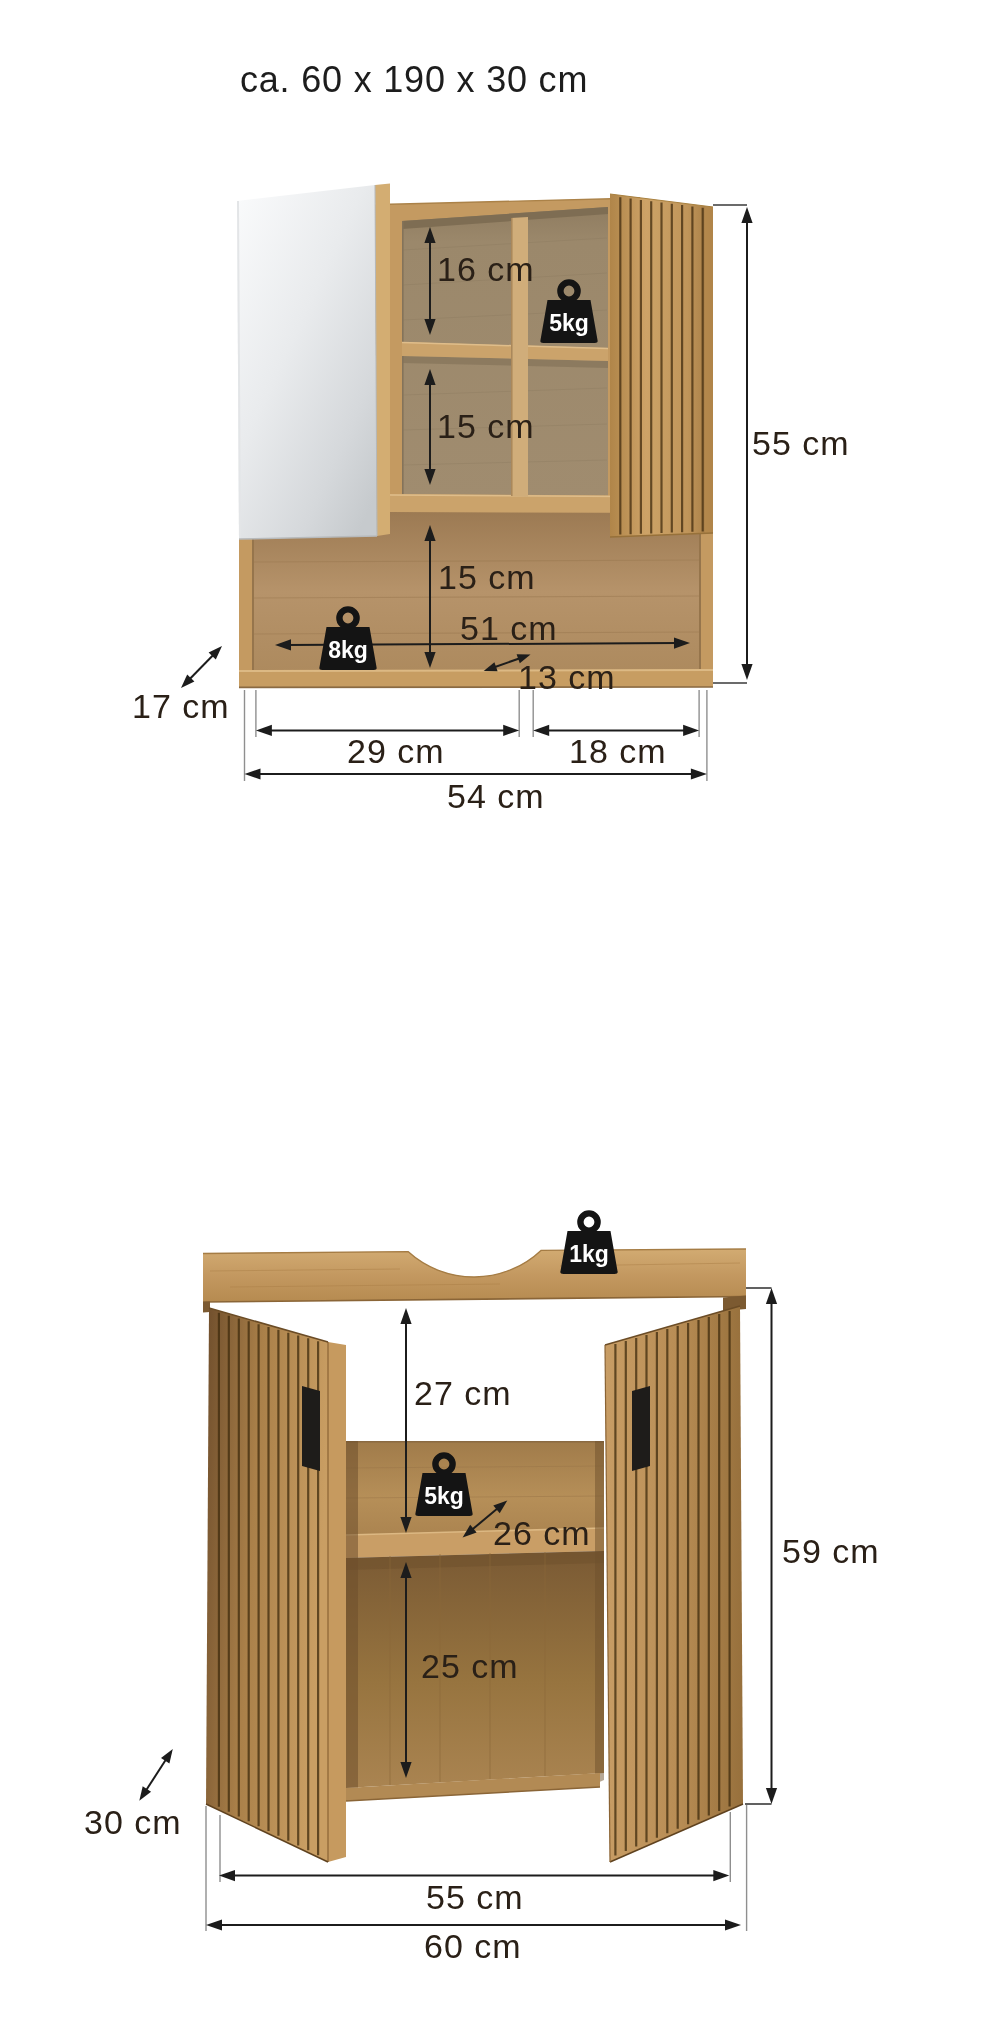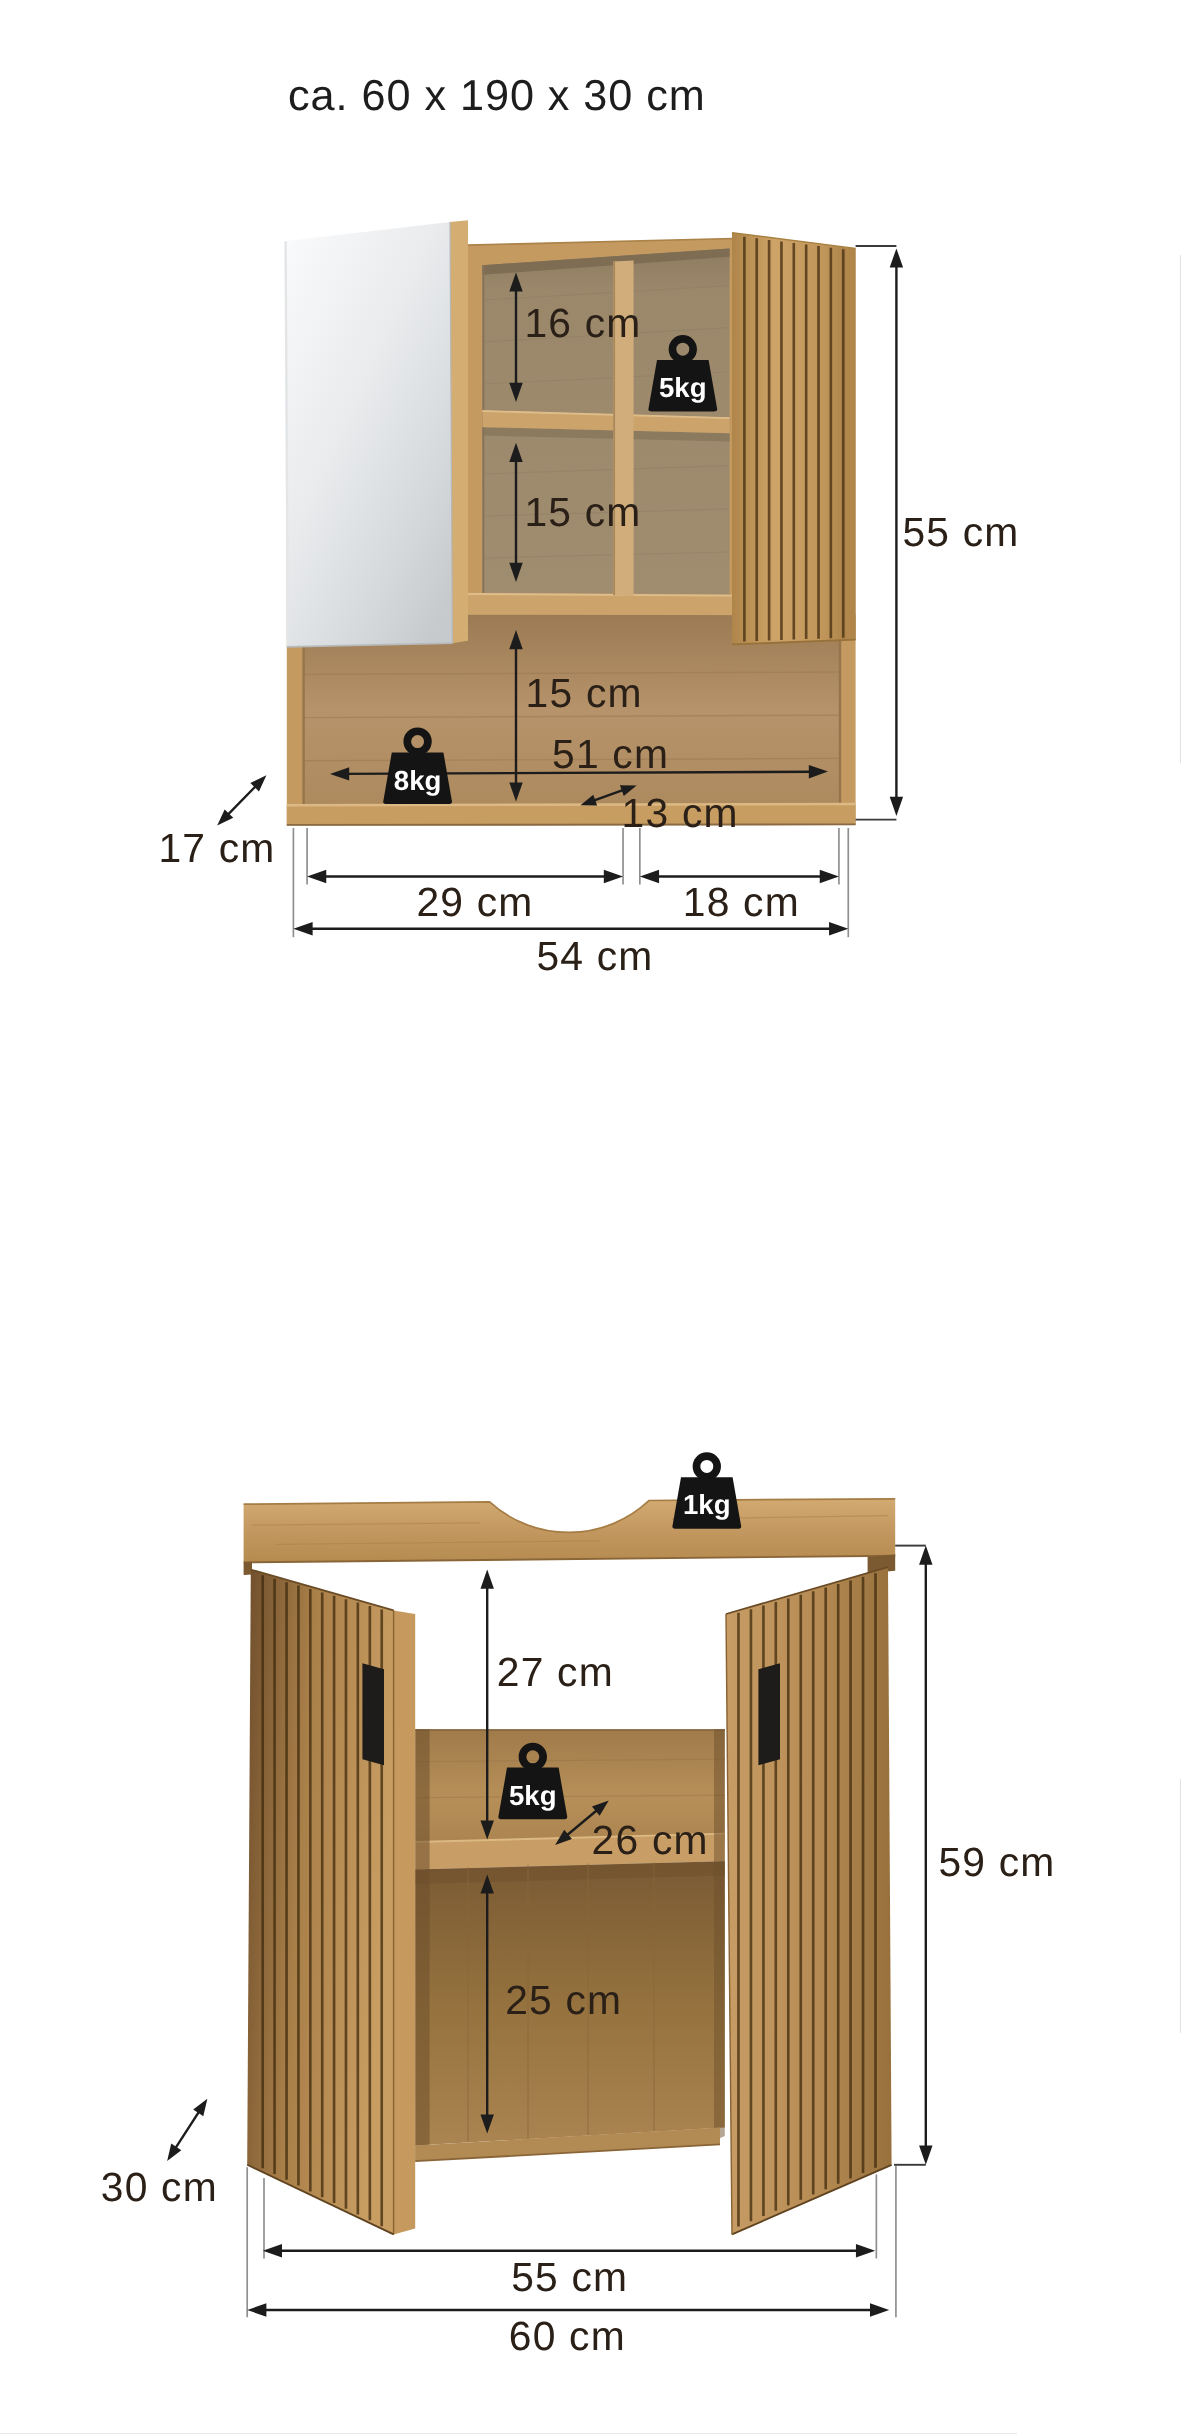--- a/index.html
+++ b/index.html
@@ -1,16 +1,16 @@
 <!DOCTYPE html>
 <html><head>
 <meta charset="utf-8">
 <style>
 html,body{margin:0;padding:0;background:#ffffff;}
-#page{width:984px;height:2028px;position:relative;background:#a3a3a3;overflow:hidden;text-align:right;}
+#page{width:984px;height:2028px;position:relative;background:#4d7c0f;overflow:hidden;text-align:right;}
 svg text{font-family:"Liberation Sans",sans-serif;}
 </style>
 </head>
 <body>
 <div id="page">
 <svg width="984" height="2028" viewBox="0 0 984 2028">
 <defs>
 <linearGradient id="mirror" x1="0" y1="0" x2="0.85" y2="1">
 <stop offset="0" stop-color="#fafbfc"></stop>
           <stop offset="0.45" stop-color="#e9ebed"></stop>

